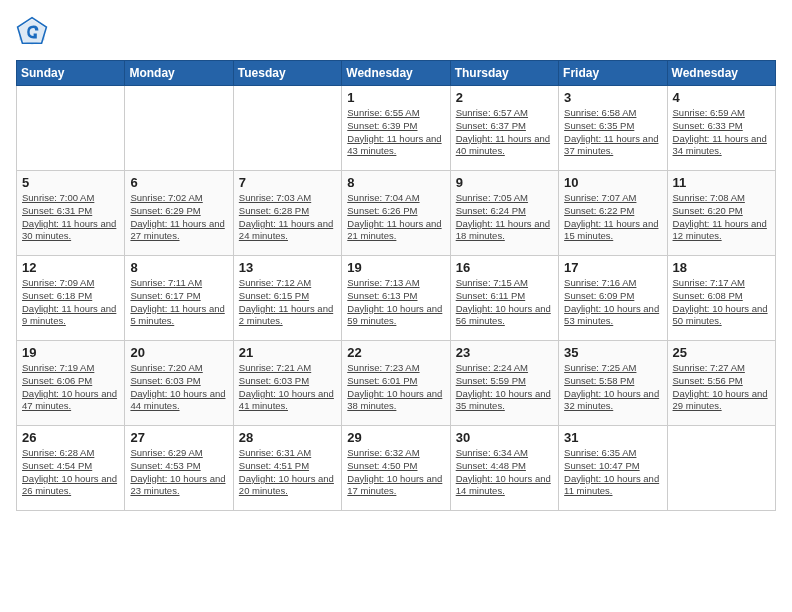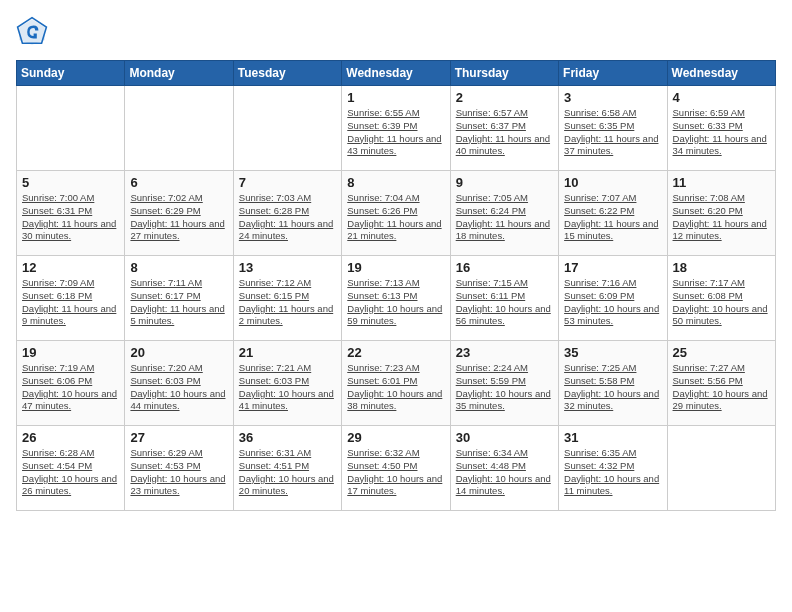--- a/index.html
+++ b/index.html
@@ -325,21 +325,21 @@
 and 26 minutes.</div>
         </td>
         <td>
           <span class="day-number">27</span>
           <div class="day-info">Sunrise: 6:29 AM
 Sunset: 4:53 PM
 Daylight: 10 hours
 and 23 minutes.</div>
         </td>
         <td>
-          <span class="day-number">36</span>
+          <span class="day-number">28</span>
           <div class="day-info">Sunrise: 6:31 AM
 Sunset: 4:51 PM
 Daylight: 10 hours
 and 20 minutes.</div>
         </td>
         <td>
           <span class="day-number">29</span>
           <div class="day-info">Sunrise: 6:32 AM
 Sunset: 4:50 PM
 Daylight: 10 hours
@@ -348,20 +348,20 @@
         <td>
           <span class="day-number">30</span>
           <div class="day-info">Sunrise: 6:34 AM
 Sunset: 4:48 PM
 Daylight: 10 hours
 and 14 minutes.</div>
         </td>
         <td>
           <span class="day-number">31</span>
           <div class="day-info">Sunrise: 6:35 AM
-Sunset: 4:32 PM
+Sunset: 10:47 PM
 Daylight: 10 hours
 and 11 minutes.</div>
         </td>
         <td class="empty-cell"></td>
       </tr>
     </tbody>
 </table>
 
 </body></html>

